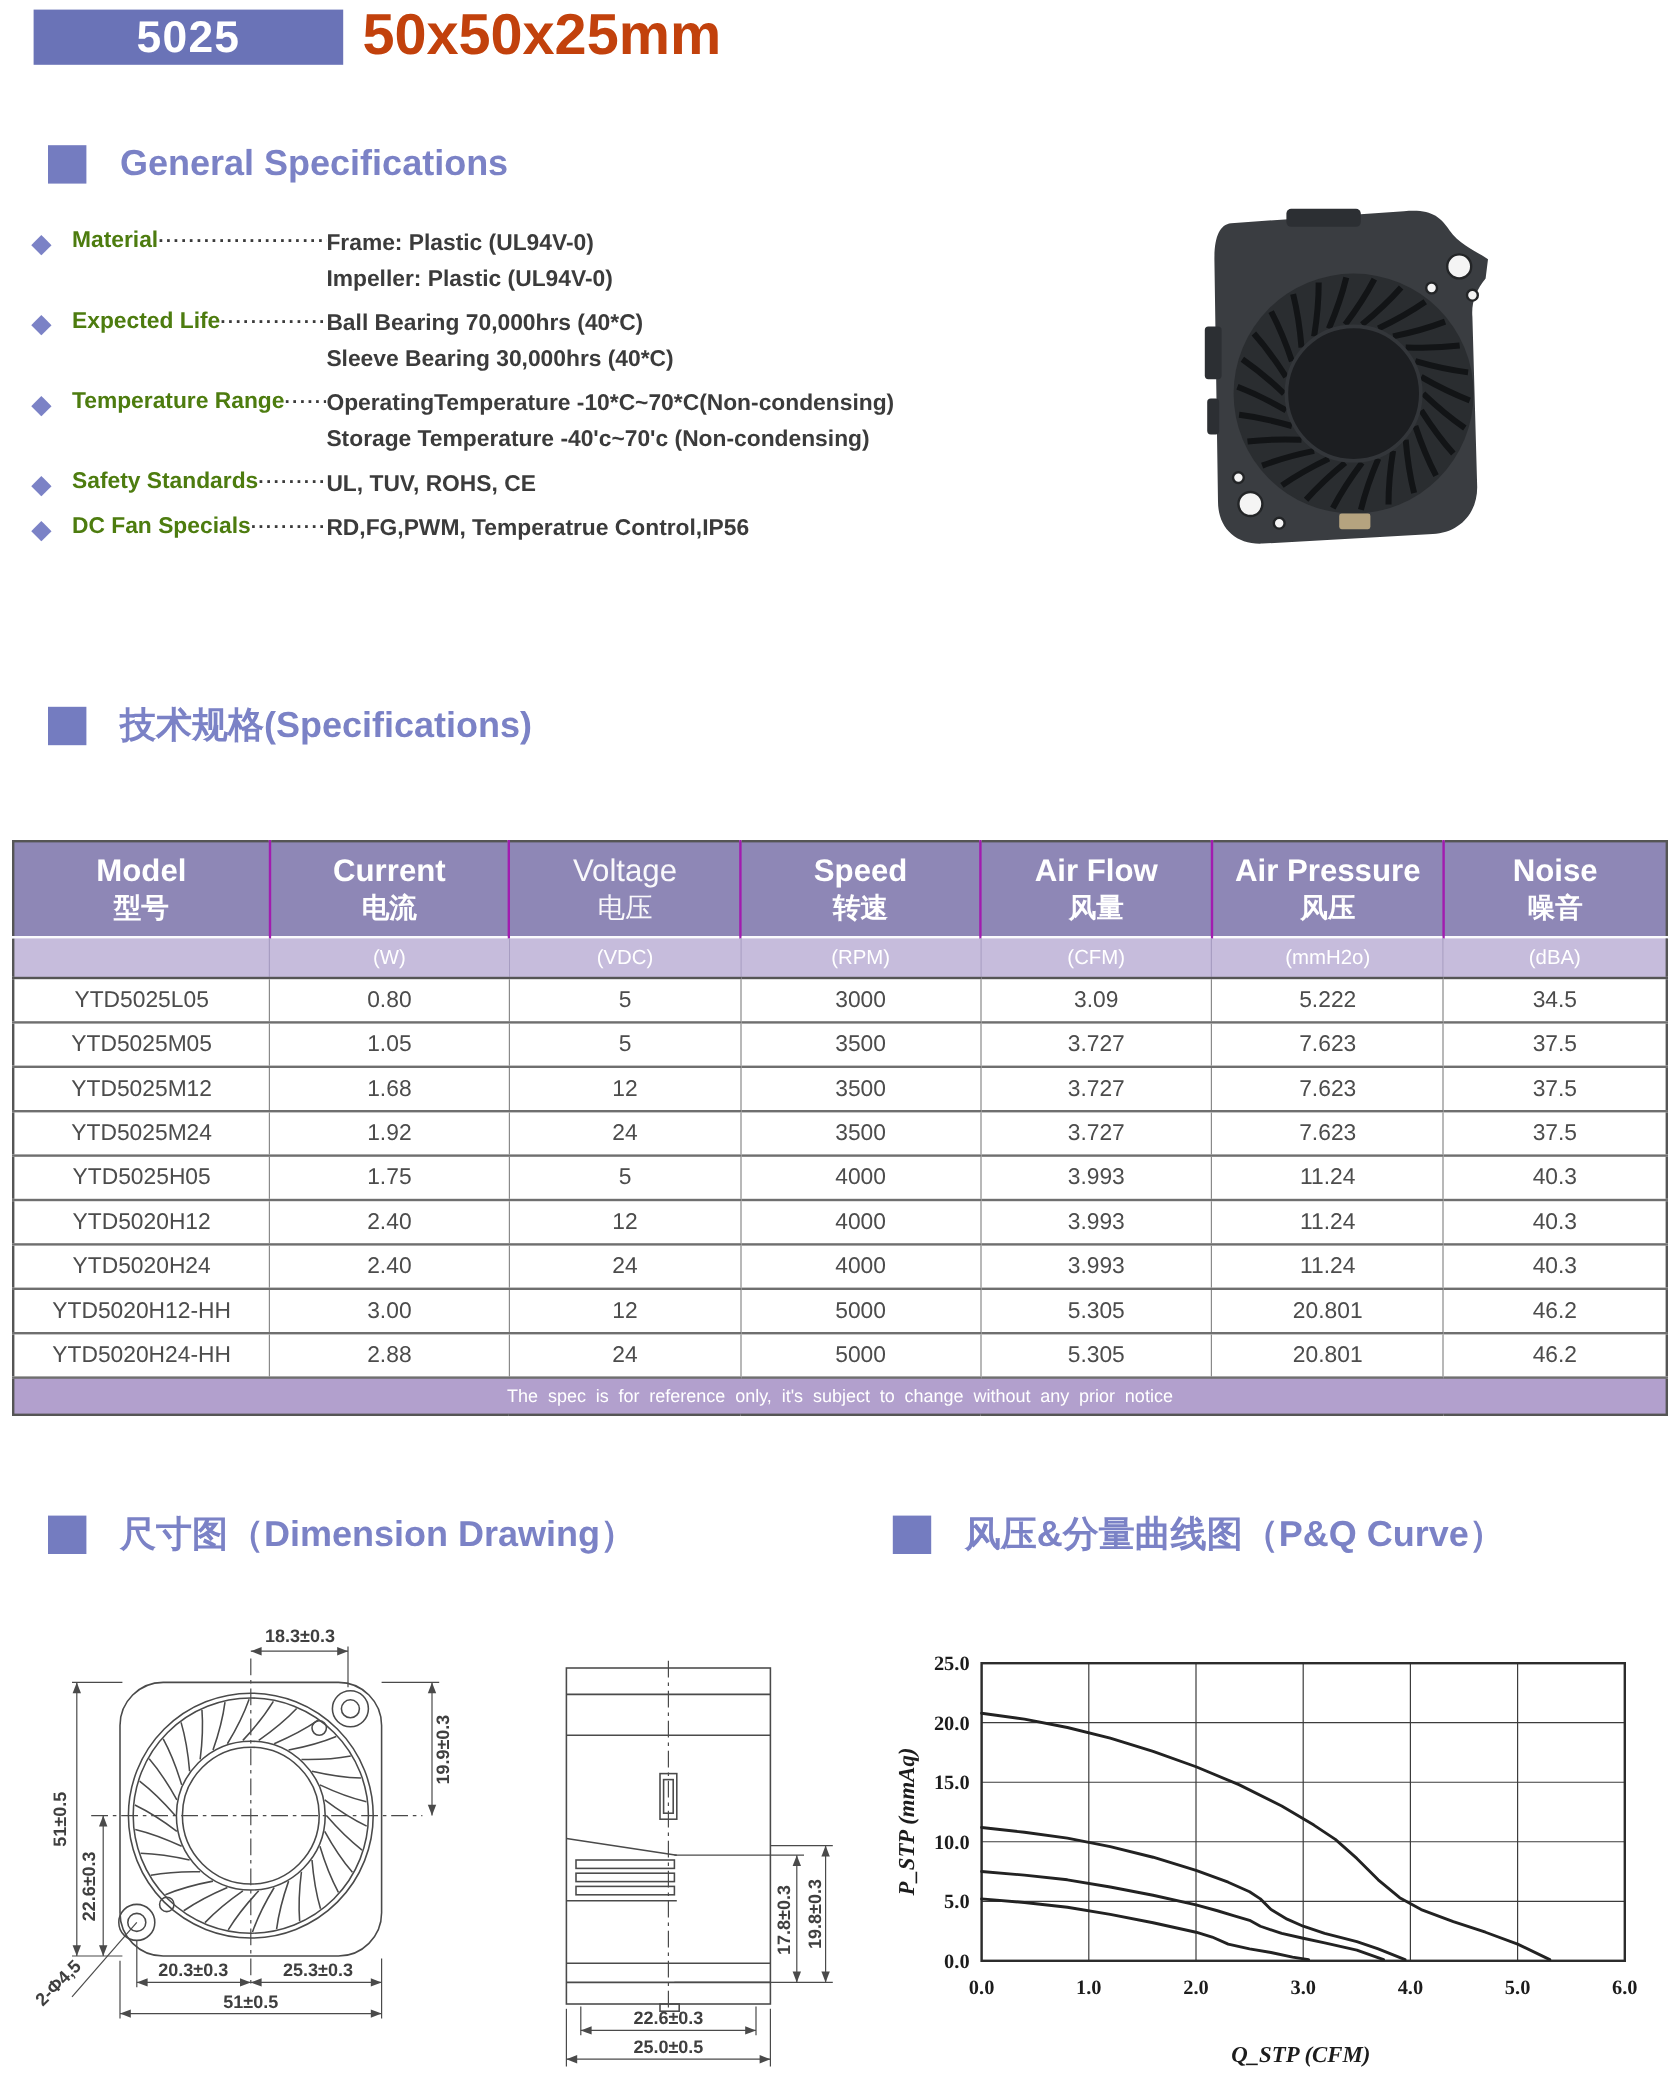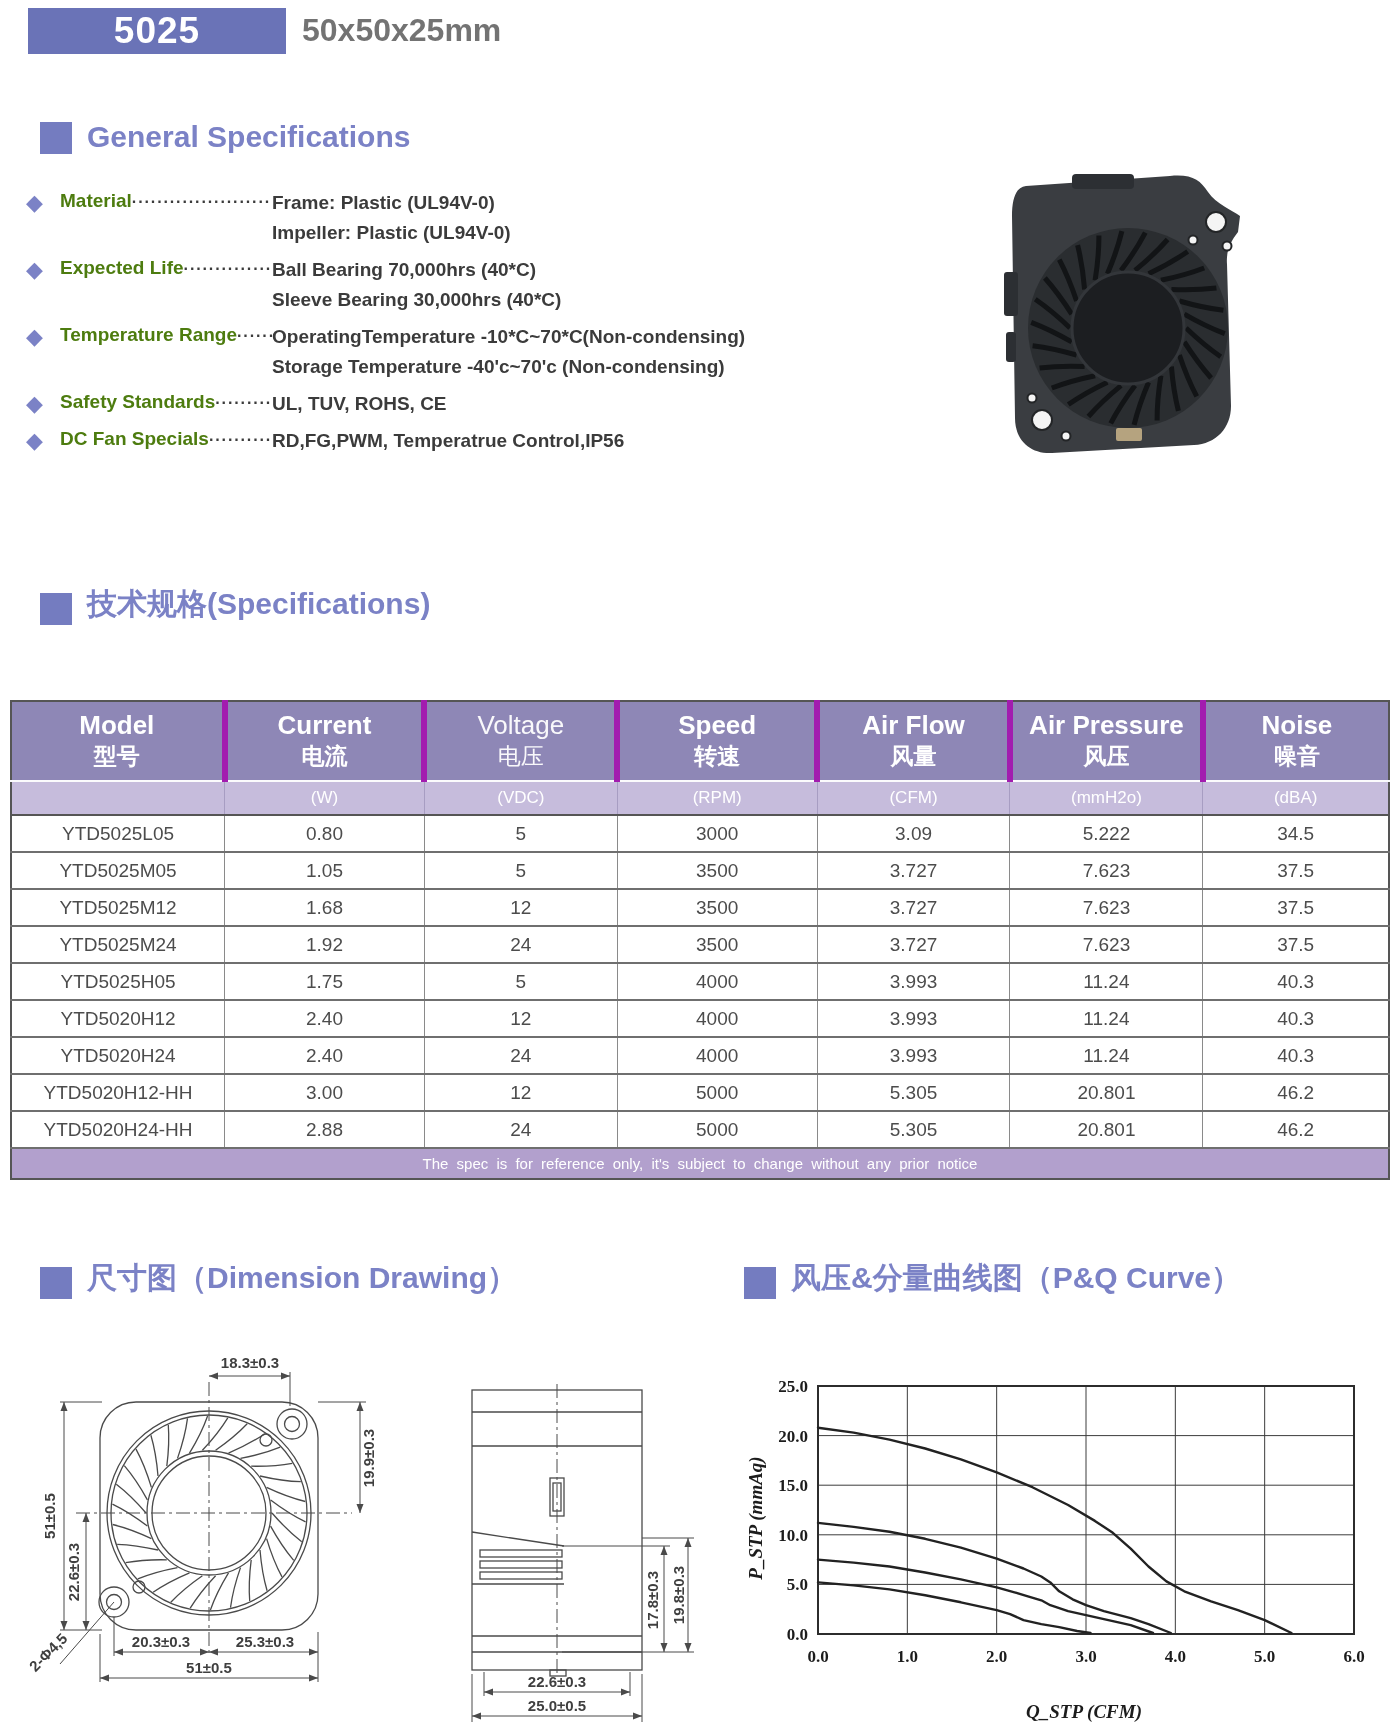--- a/index.html
+++ b/index.html
@@ -6,45 +6,45 @@
   body{
     width:1400px;height:1729px;position:relative;background:#ffffff;
     font-family:"Liberation Sans","DejaVu Sans",sans-serif;color:#3b3b3b;overflow:hidden;
   }
   
   .model-badge{
     position:absolute;left:28px;top:8px;width:258px;height:46px;background:#6a73b7;
     color:#fff;font-size:37px;font-weight:bold;text-align:center;line-height:46px;letter-spacing:1px;
   }
   .size-title{
-    position:absolute;left:302px;top:6px;font-size:32px;font-weight:bold;color:#737373;line-height:48px;
+    position:absolute;left:302px;top:6px;font-size:48px;font-weight:bold;color:#c2410c;line-height:48px;
   }
   
-  .sec-head{position:absolute;display:flex;align-items:flex-end;gap:15px;padding-left:32px;}
+  .sec-head{position:absolute;display:flex;align-items:center;gap:28px;padding-left:32px;}
   .sec-square{width:32px;height:32px;background:#747cc0;flex:0 0 auto;}
   .sec-title{font-size:30px;font-weight:bold;color:#7b82c6;white-space:nowrap;}
   #head-general{left:8px;top:120px;}
   #head-specs{left:8px;top:584px;}
   #head-dim{left:8px;top:1258px;}
   #head-pq{left:712px;top:1258px;}
   
   #spec-list{position:absolute;left:26px;top:190px;width:870px;}
   .spec-item{display:flex;align-items:flex-start;margin-bottom:7px;}
   .diamond{color:#7b82c6;font-size:22px;line-height:25px;width:34px;flex:0 0 auto;}
   .spec-label-wrap{width:212px;flex:0 0 auto;display:flex;align-items:baseline;overflow:hidden;}
   .spec-label{font-size:19px;font-weight:bold;color:#4d7c0f;white-space:nowrap;}
   .spec-dots{flex:1;overflow:hidden;white-space:nowrap;font-size:16px;font-weight:bold;color:#3b3b3b;letter-spacing:1px;}
   .spec-lines{flex:1;}
   .spec-lines div{font-size:19px;font-weight:bold;color:#3b3b3b;line-height:25px;margin-bottom:5px;white-space:nowrap;}
   
   #fan-photo{position:absolute;left:980px;top:160px;}
   
   #spec-table-wrap{position:absolute;left:10px;top:700px;width:1380px;}
   table.spec-table{border-collapse:collapse;table-layout:fixed;width:100%;border:2px solid #555;}
-  .spec-table thead th{background:#8e87b6;color:#fff;padding:7px 0 9px 0;border-left:6px solid #a21caf;}
+  .spec-table thead th{background:#8e87b6;color:#fff;padding:7px 0 9px 0;border-left:2px solid #a21caf;}
   .spec-table thead th:first-child{border-left:none;}
   .hdr-en{display:block;font-size:26px;font-weight:bold;line-height:32px;}
   .hdr-cn{display:block;font-size:23px;font-weight:bold;line-height:30px;}
   th.light .hdr-en,th.light .hdr-cn{font-weight:normal;opacity:.95;}
   .units-row td{background:#c6bcdc;color:#fff;font-size:17px;text-align:center;height:30px;
     border-top:2px solid #fbfbfd;border-bottom:2px solid #555;border-left:1px solid #a79dc2;}
   .units-row td:first-child{border-left:none;}
   tbody td{height:33px;font-size:19px;color:#4c4c4c;text-align:center;background:#fff;
     border-left:1px solid #8a8a8a;border-bottom:2px solid #6f6f6f;font-weight:normal;}
   tbody td:first-child{border-left:none;}

